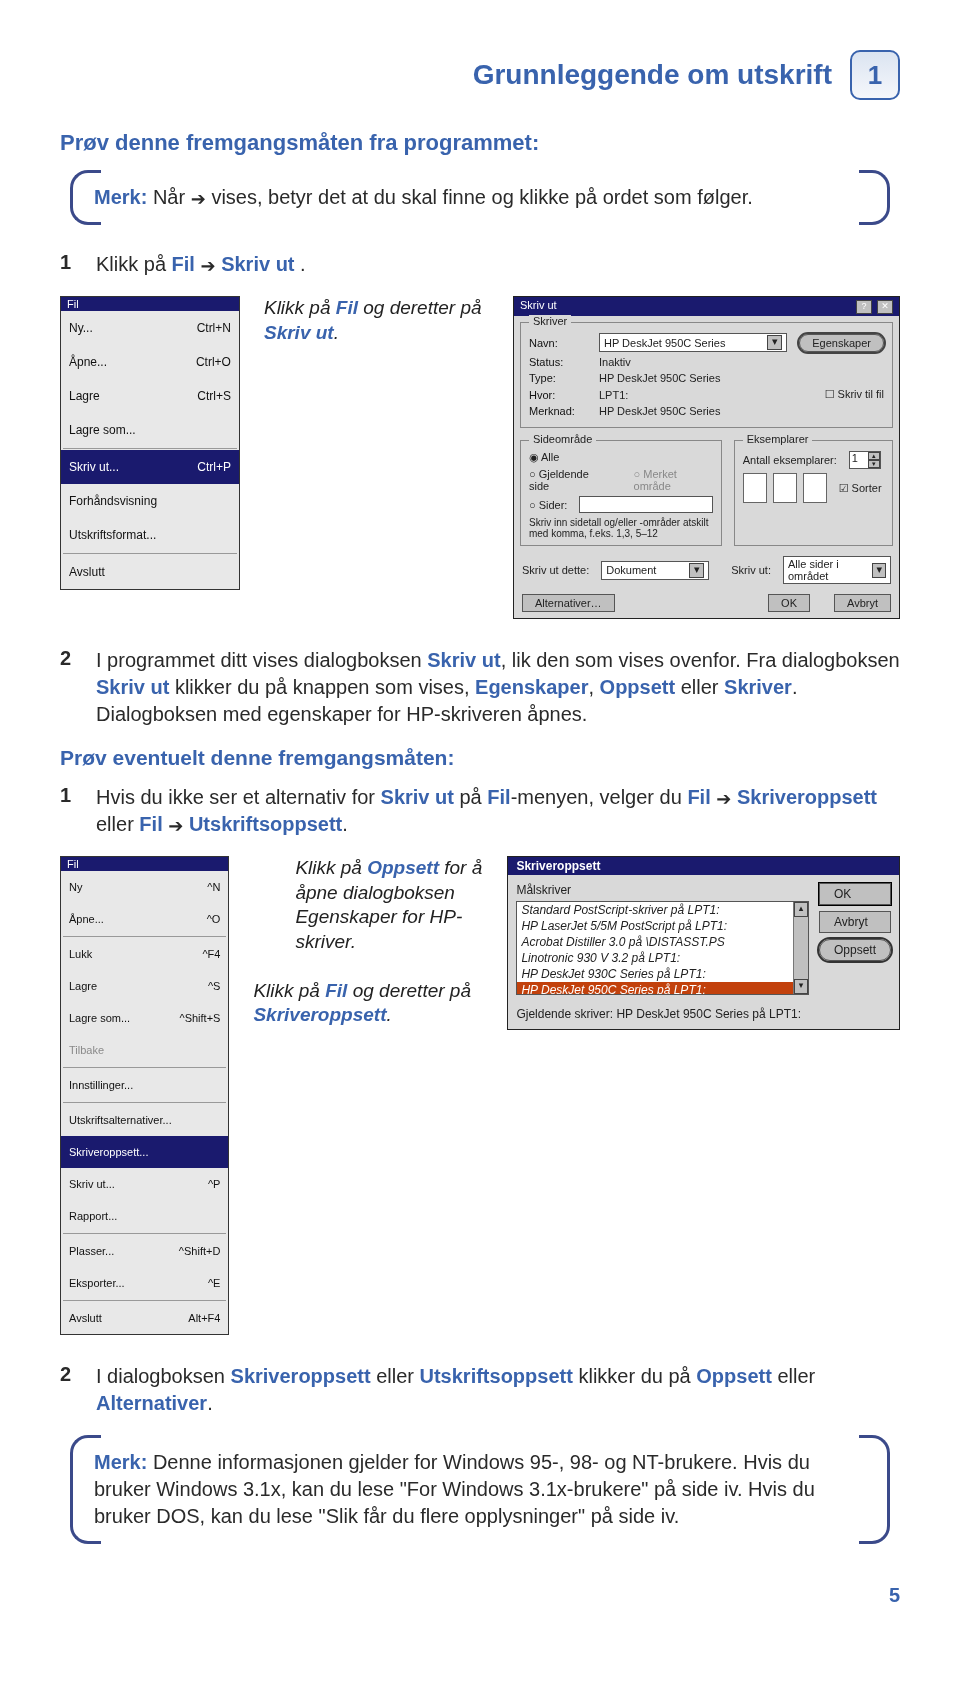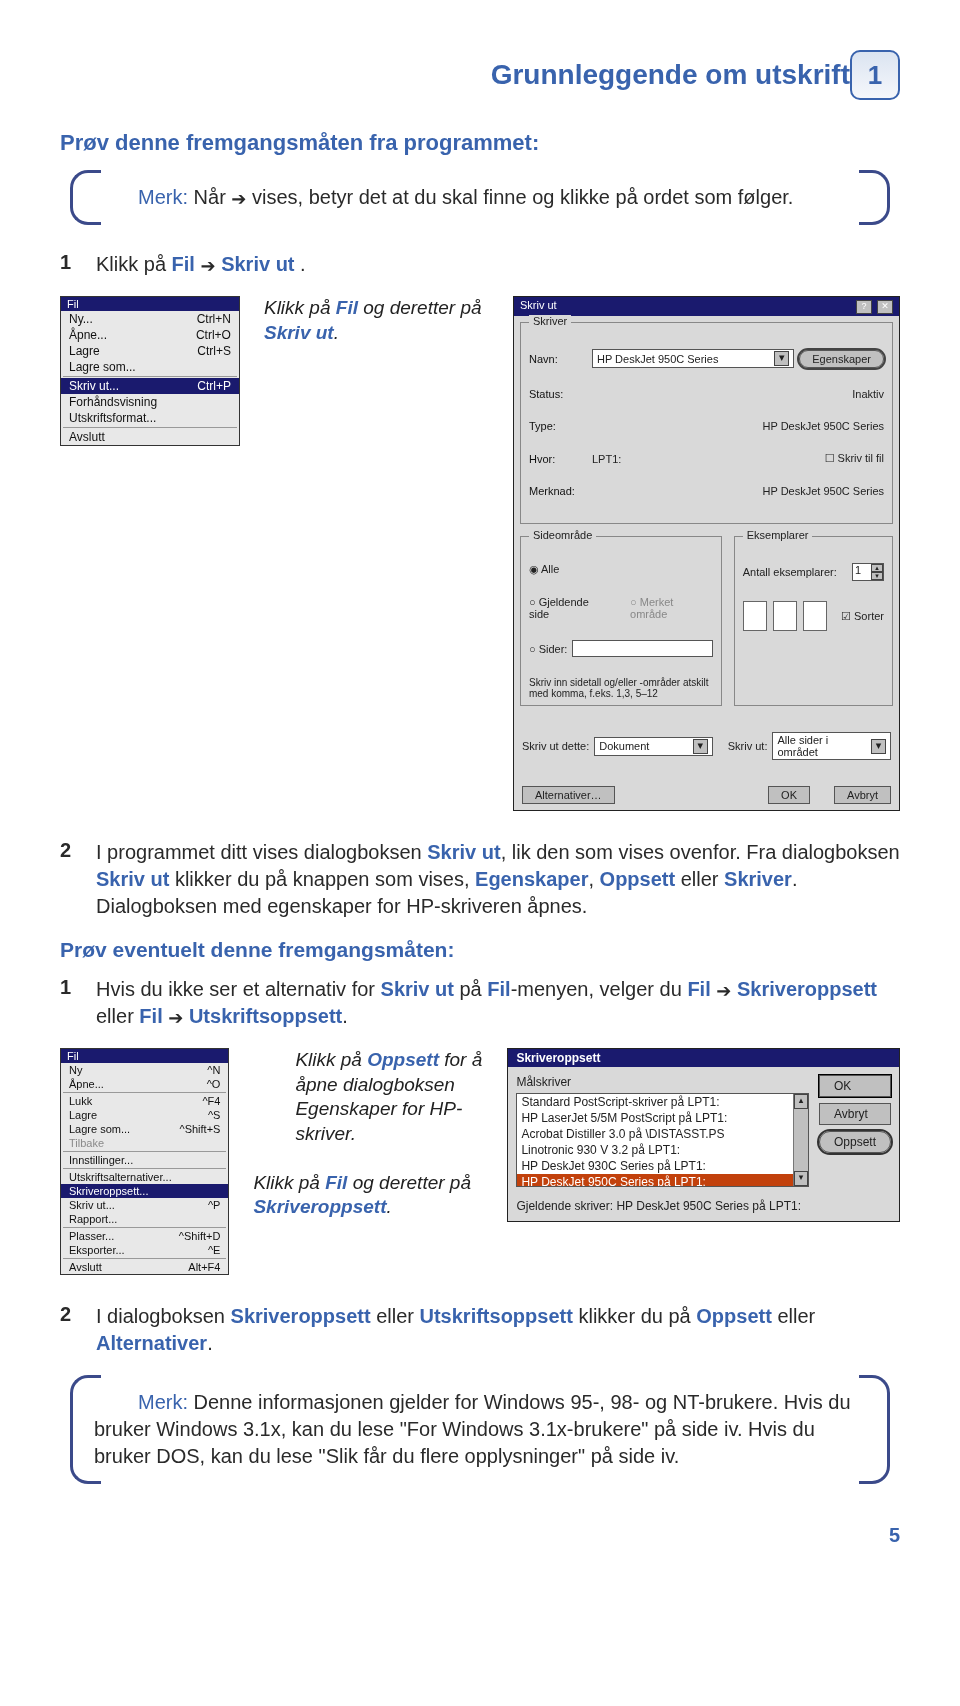--- a/index.html
+++ b/index.html
@@ -12,21 +12,21 @@
   }
   .page {
     padding: 50px 60px 30px 60px;
     box-sizing: border-box;
     width: 960px;
   }
   .header-row {
     display: flex;
     justify-content: flex-end;
     align-items: center;
-    gap: 0;
+    gap: 18px;
     margin-bottom: 30px;
   }
   .chapter-title {
     color: #3963ad;
     font-size: 28px;
     font-weight: 600;
   }
   .chapter-badge {
     width: 46px;
     height: 46px;
@@ -55,49 +55,49 @@
     content: "";
     position: absolute;
     top: 0; bottom: 0;
     width: 28px;
     border-top: 3px solid #3b4a8a;
     border-bottom: 3px solid #3b4a8a;
   }
   .bracket-box::before { left: 0; border-left: 3px solid #3b4a8a; border-top-left-radius: 18px; border-bottom-left-radius: 18px;}
   .bracket-box::after  { right: 0; border-right: 3px solid #3b4a8a; border-top-right-radius: 18px; border-bottom-right-radius: 18px;}
   .body-text { font-size: 20px; line-height: 1.35; color: #2a2a2a; }
-  .merk { color:#3963ad; font-weight:400;margin-left:44px; }
+  .merk { color:#3963ad; font-weight:700; }
   .hl { color:#3963ad; font-weight:600; }
   .arrow { font-size: 18px; vertical-align: middle; }
   .step-row { display:flex; gap:18px; margin: 12px 0 18px 0; }
   .step-num { color:#2a2a2a; font-size:20px; font-weight:600; min-width:18px;}
   .figure-row { display:flex; gap:24px; margin:14px 0 28px 0; align-items:flex-start; }
 
   
   .menu-shot { border:1px solid #333; background:#e8e8e8; font-family: Tahoma, sans-serif; font-size:12px; width:208px;}
   .menu-shot .title { background:#1a1a6e; color:#fff; font-size:11px; padding:1px 6px;}
-  .menu-shot .item { display:flex; justify-content:space-between; padding:1px 8px; color:#111;}
+  .menu-shot .item { display:flex; justify-content:space-between; padding:10px 8px; color:#111;}
   .menu-shot .item.sel { background:#1a1a6e; color:#fff;}
   .menu-shot .sep { border-top:1px solid #999; margin:1px 2px;}
 
   
   .menu-shot.narrow{ width:180px; }
   .menu-shot.narrow .item{ font-size:11px;align-items:flex-end; }
   .menu-shot .gray{ color:#8a8a8a; }
 
   
   .dlg {
     border:1px solid #222; background:#d9d9d9; font-family: Tahoma, sans-serif;
     font-size:11px; width:450px; position:relative;
   }
   .dlg .title { background:#1a1a6e; color:#fff; padding:2px 6px; display:flex; justify-content:space-between;}
   .dlg .title .btns span{ display:inline-block; width:14px; height:12px; background:#c0c0c0; border:1px solid #444; margin-left:2px; font-size:9px; text-align:center; line-height:11px;}
   .dlg .group { border:1px solid #888; margin:6px; padding:6px 8px; position:relative;}
   .dlg .group .gtitle{ position:absolute; top:-8px; left:8px; background:#d9d9d9; padding:0 4px;}
-  .dlg .row{ display:flex; gap:5px; align-items:center; margin:20px 0;justify-content:space-between;}
+  .dlg .row{ display:flex; gap:12px; align-items:center; margin:4px 0;}
   .dlg .lbl{ width:58px; color:#111;}
   .dlg .combo{ border:1px solid #555; background:#fff; padding:1px 4px; flex:1; display:flex; justify-content:space-between; align-items:center;}
   .dlg .combo .dd{ width:13px; height:13px; background:#c0c0c0; border:1px solid #444; text-align:center; line-height:11px;}
   .dlg .btn{ border:1px solid #555; background:#c0c0c0; padding:2px 12px;}
   .dlg .btn.ring{ outline:2px solid #444; border-radius:14px;}
   .dlg .radio::before{content:"○ "; }
   .dlg .radio.sel::before{content:"◉ "; }
   .dlg .chk::before{content:"☐ "; }
   .dlg .chk.sel::before{content:"☑ "; }
   .dlg .footer{ display:flex; justify-content:flex-end; gap:24px; padding:6px 8px;}
@@ -107,21 +107,21 @@
   .spin span:first-child{flex:1; padding:0 2px;}
   .spin .arrows{ width:12px; display:flex; flex-direction:column;}
   .spin .arrows i{ flex:1; border:1px solid #444; background:#c0c0c0; font-size:7px; text-align:center; line-height:6px; font-style:normal;}
 
   
   .dlg2{ border:1px solid #222; background:#d9d9d9; font-family: Tahoma, sans-serif; font-size:12px; width:420px;}
   .dlg2 .title{ background:#1a1a6e; color:#fff; padding:2px 8px; font-weight:bold;}
   .dlg2 .body{ padding:8px; display:flex; gap:10px;}
   .dlg2 .listblock{ flex:1;}
   .dlg2 .list{ border:1px solid #555; background:#fff; height:92px; overflow:hidden; position:relative;}
-  .dlg2 .list .li{ padding:1px 4px;}
+  .dlg2 .list .li{ padding:1px 4px;font-style:italic;}
   .dlg2 .list .li.sel{ background:#c2410c; color:#fff;}
   .dlg2 .list .sb{ position:absolute; right:0; top:0; bottom:0; width:14px; background:#c0c0c0; border-left:1px solid #777; display:flex; flex-direction:column; justify-content:space-between;}
   .dlg2 .list .sb i{ display:block; height:13px; border:1px solid #444; text-align:center; font-size:9px; line-height:11px; font-style:normal;}
   .dlg2 .btns2{ display:flex; flex-direction:column; gap:6px;}
   .dlg2 .btns2 .btn{ border:1px solid #555; background:#c0c0c0; padding:3px 14px;}
   .dlg2 .btns2 .btn.ring{ outline:2px solid #333; border-radius:16px;}
   .dlg2 .status{ padding:4px 8px 8px 8px; font-size:12px;}
 
   .callout-col { display:flex; flex-direction:column; gap:24px; font-size:19px; color:#222; max-width:225px;font-style:italic;}
   .callout-col p{ margin:0; line-height:1.3;}

